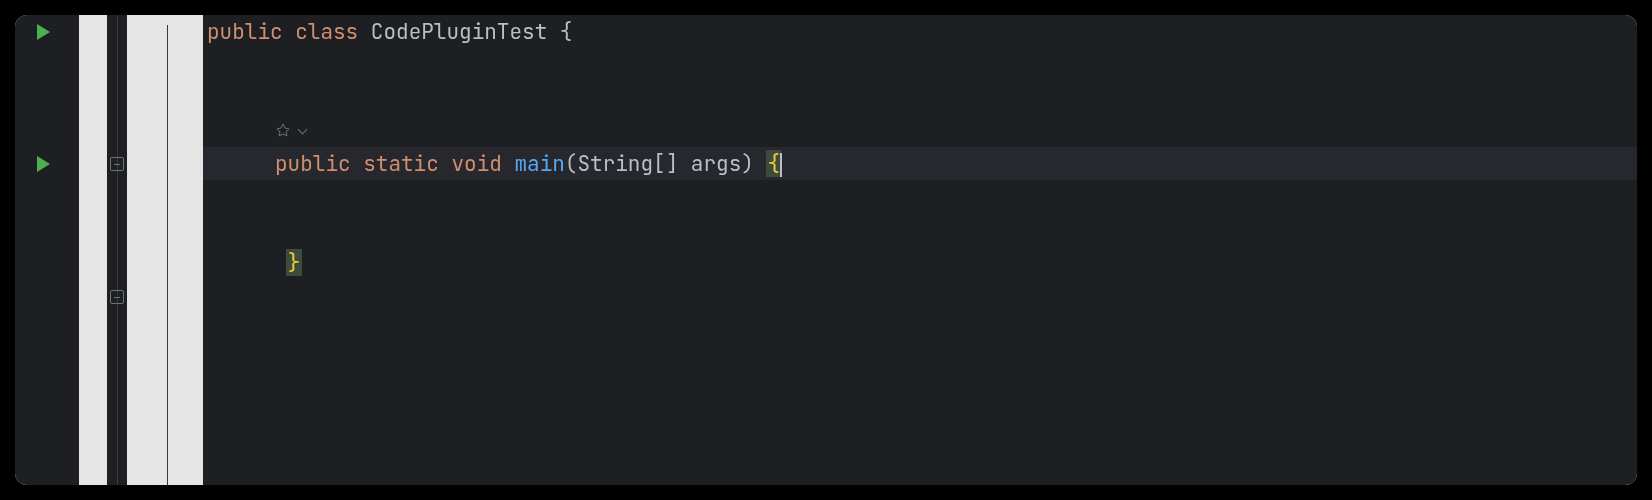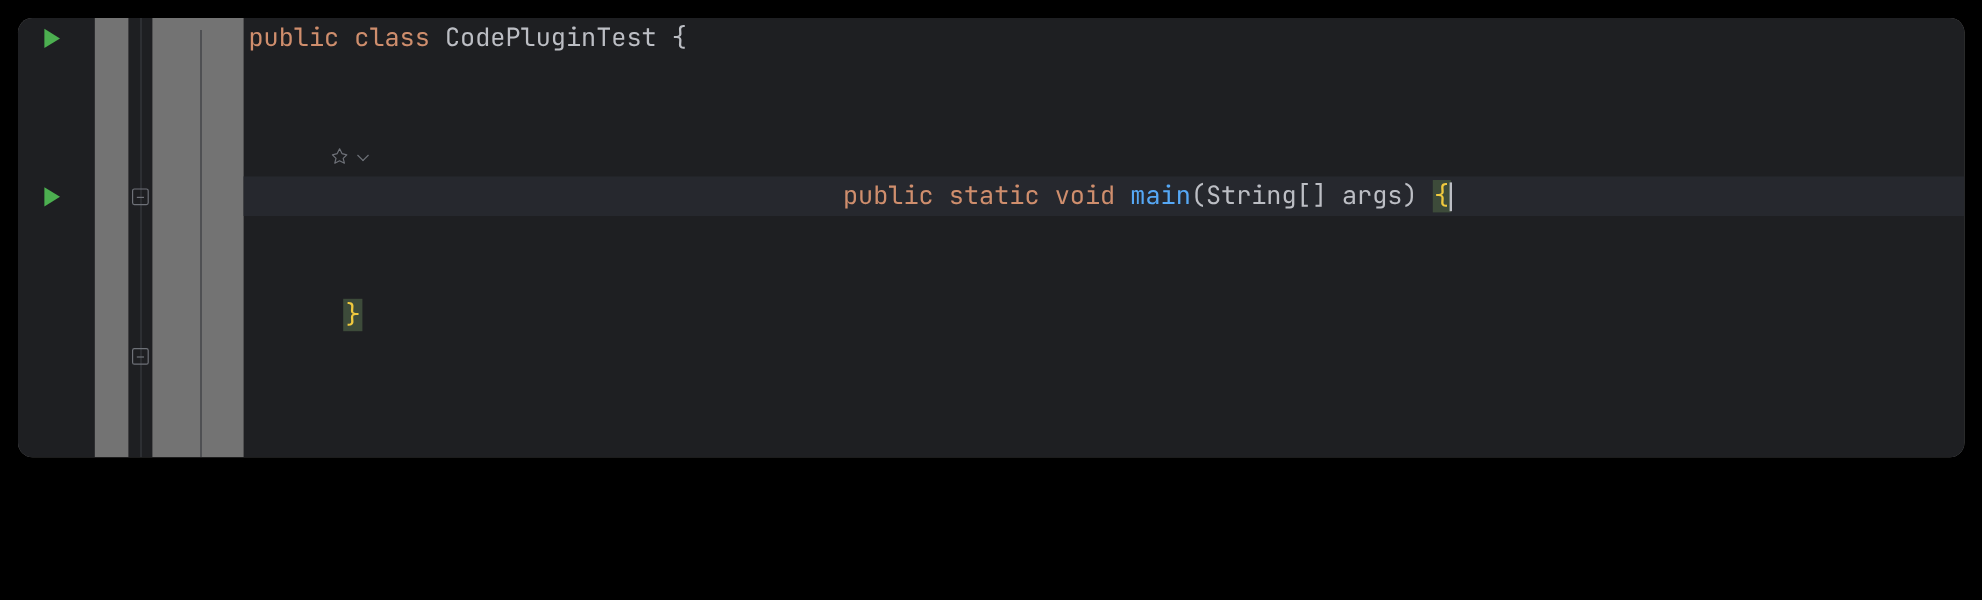--- a/index.html
+++ b/index.html
@@ -7,24 +7,24 @@
       padding: 0;
       box-sizing: border-box;
     }
     body {
       background: #000;
       font-family: 'JetBrains Mono', 'Consolas', 'Monaco', monospace;
       font-size: 21px;
       padding: 15px;
     }
     .editor {
-      background: #737373;
+      background: #e5e5e5;
       border-radius: 12px;
       overflow: hidden;
-      height: 366px;
+      height: 470px;
       display: flex;
       box-shadow: 0 8px 30px rgba(0,0,0,0.5);
       gap: 28px;
     }
     .gutter {
       width: 64px;
       background: #1e1f22;
       display: flex;
       flex-direction: column;
       position: relative;
@@ -95,21 +95,20 @@
     }
     .code-line {
       height: 33px;
       display: flex;
       align-items: center;
       white-space: pre;
       position: relative;
     }
     .code-line.highlighted {
       background: #26282e;
-      justify-content: center;
     }
     .kw {
       color: #cf8e6d;
     }
     .type {
       color: #bcbec4;
     }
     .method {
       color: #56a8f5;
     }

